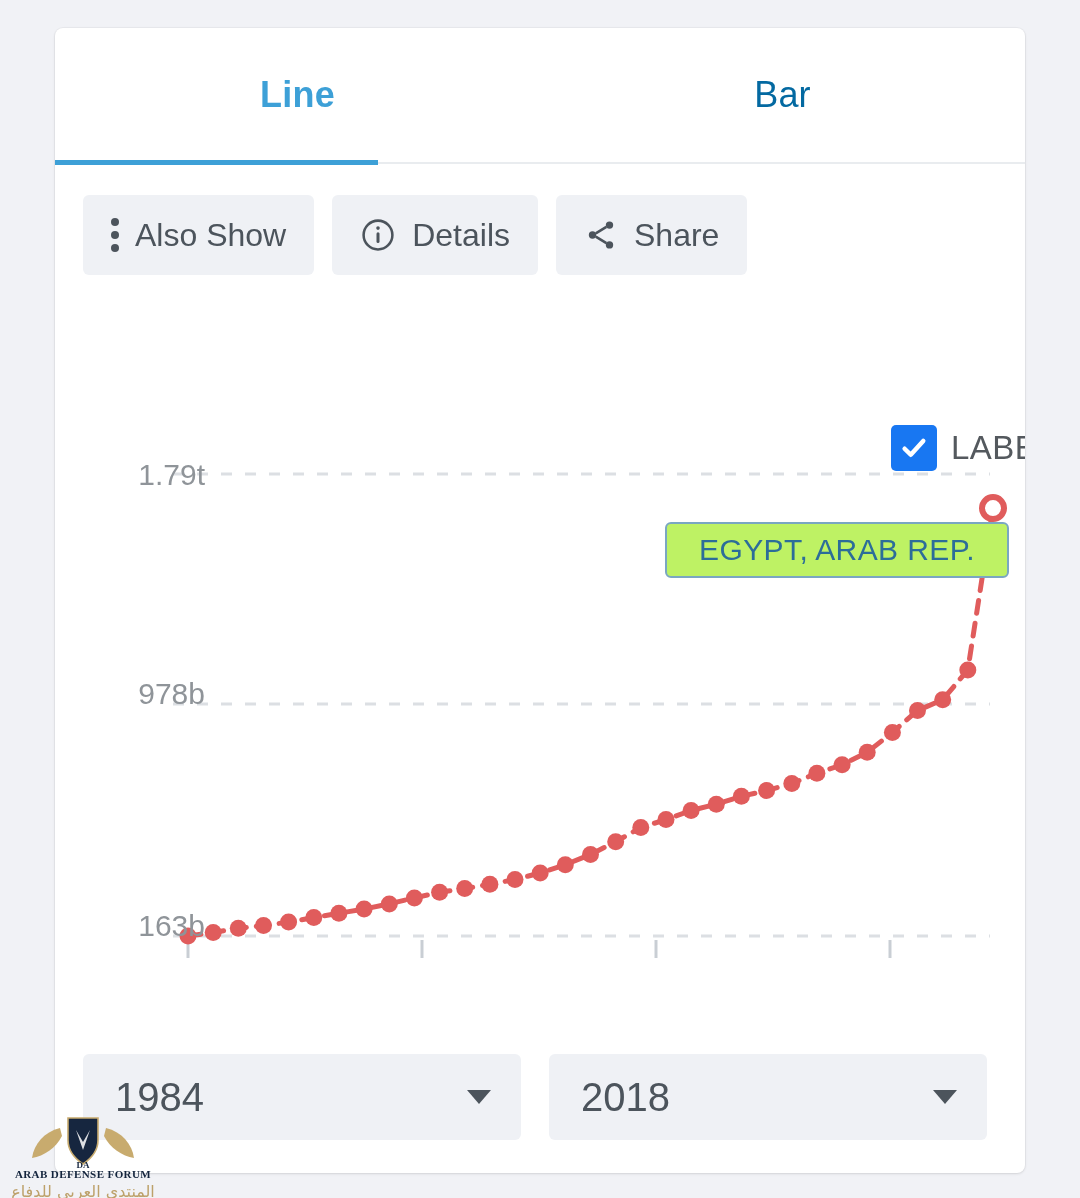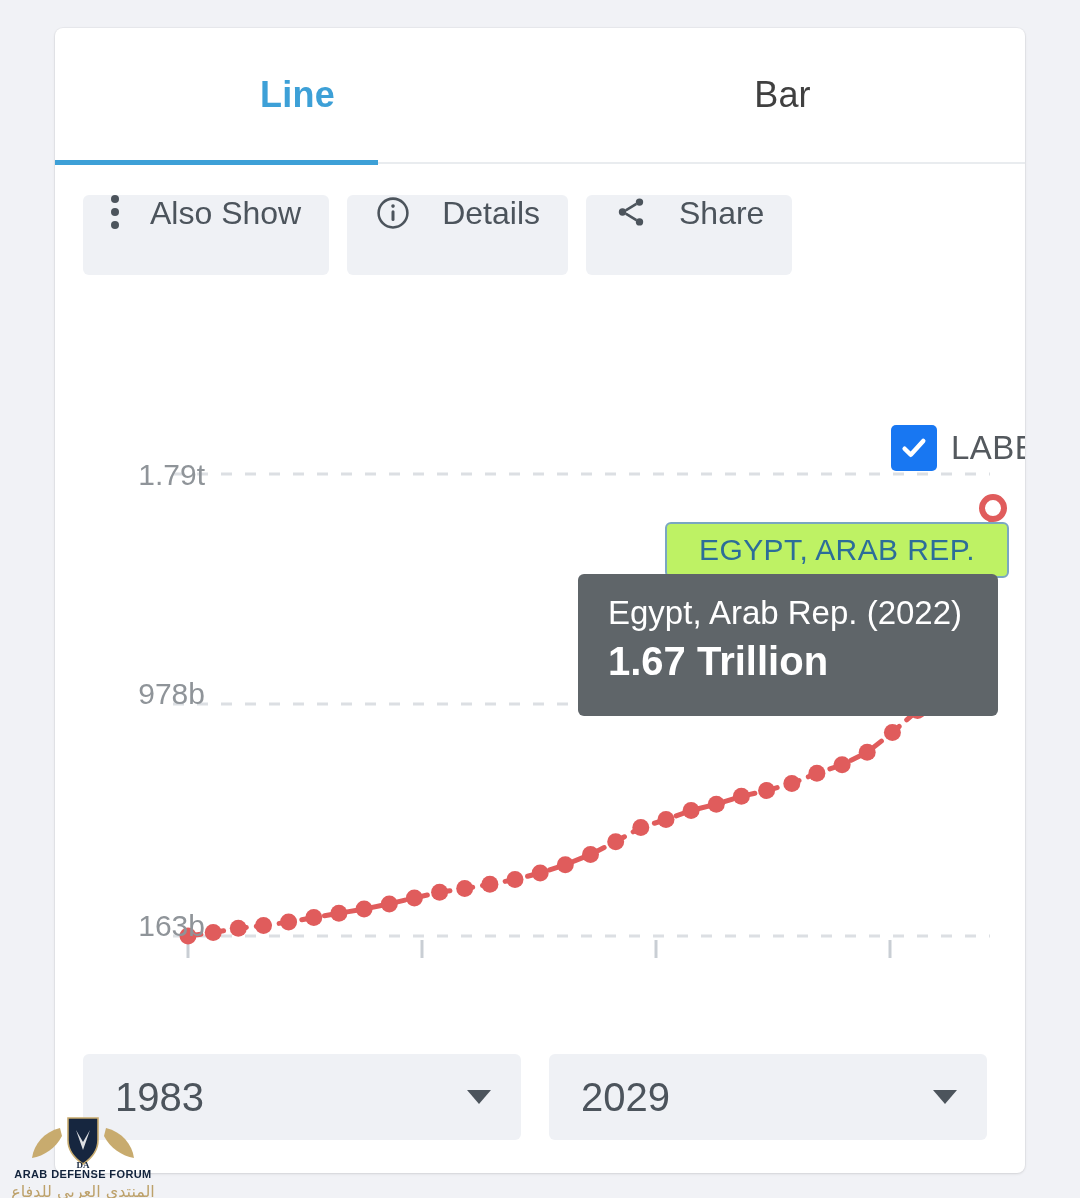--- a/index.html
+++ b/index.html
@@ -40,21 +40,21 @@
     width: 970px;
     height: 134px;
     display: flex;
     align-items: center;
     border-bottom: 2px solid #e9ecef;
   }
   .tab {
     flex: 1 1 0;
     text-align: center;
     font-size: 36px;
-    color: #404040;
+    color: #0369a1;
     letter-spacing: 0.2px;
     cursor: pointer;
     user-select: none;
   }
   .tab.active { color: #3da0d7; font-weight: 700; }
 
   .tab-underline {
     position: absolute;
     left: 0;
     top: 132px;
@@ -70,22 +70,22 @@
     top: 167px;
     display: flex;
     gap: 18px;
   }
   .tbtn {
     height: 80px;
     background: #eff1f5;
     border: none;
     border-radius: 6px;
     display: flex;
-    align-items: flex-start;
-    gap: 31px;
+    align-items: center;
+    gap: 16px;
     padding: 0 28px;
     font-size: 32px;
     color: #4c545c;
     font-family: "Liberation Sans", sans-serif;
     cursor: pointer;
   }
   .tbtn .glyph { display: flex; align-items: center; }
 
   
   .dots-icon { width: 8px; height: 34px; display:flex; flex-direction:column; justify-content:space-between; }
@@ -201,21 +201,21 @@
     pointer-events: none;
   }
   .wm-name {
     position: absolute;
     left: 0; top: 56px; width: 150px;
     text-align: center;
     font-size: 11px;
     font-weight: 700;
     letter-spacing: 0.4px;
     color: #12233c;
-    font-family: Liberation Sans, sans-serif;
+    font-family: Liberation Serif, serif;
   }
   .wm-ar {
     position: absolute;
     left: 0; top: 70px; width: 150px;
     text-align: center;
     font-size: 16px;
     color: #bda16a;
     font-family: "DejaVu Sans", sans-serif;
   }
 </style>
@@ -333,32 +333,28 @@
       <span class="cbox">
         <svg width="30" height="30" viewBox="0 0 24 24">
           <path d="M4.5 12.6 L9.4 17.4 L19.4 6.4" fill="none" stroke="#ffffff" stroke-width="3.6" stroke-linecap="round" stroke-linejoin="round"></path>
         </svg>
       </span>
       <span class="label-text">LABEL</span>
     </div>
 
     <div class="country-badge">EGYPT, ARAB REP.</div>
 
-    <div class="tooltip">
-      <div class="tt-title">Egypt, Arab Rep. (2022)</div>
-      <div class="tt-value">1.67 Trillion</div>
-    </div>
 
     <div class="selects">
       <div class="select">
-        <span>1983</span>
+        <span>1984</span>
         <span class="caret"></span>
       </div>
       <div class="select">
-        <span>2029</span>
+        <span>2018</span>
         <span class="caret"></span>
       </div>
     </div>
 
   </div>
 
   <div class="watermark">
     <svg width="150" height="60" viewBox="0 0 150 60">
       <path d="M60 6 h30 v22 c0 12 -9 20 -15 24 c-6 -4 -15 -12 -15 -24 z" fill="#16263f" stroke="#c8ab6e" stroke-width="1.6"></path>
       <path d="M68 18 l7 12 l7 -12 l-7 20 z" fill="#ffffff" opacity="0.85"></path>

